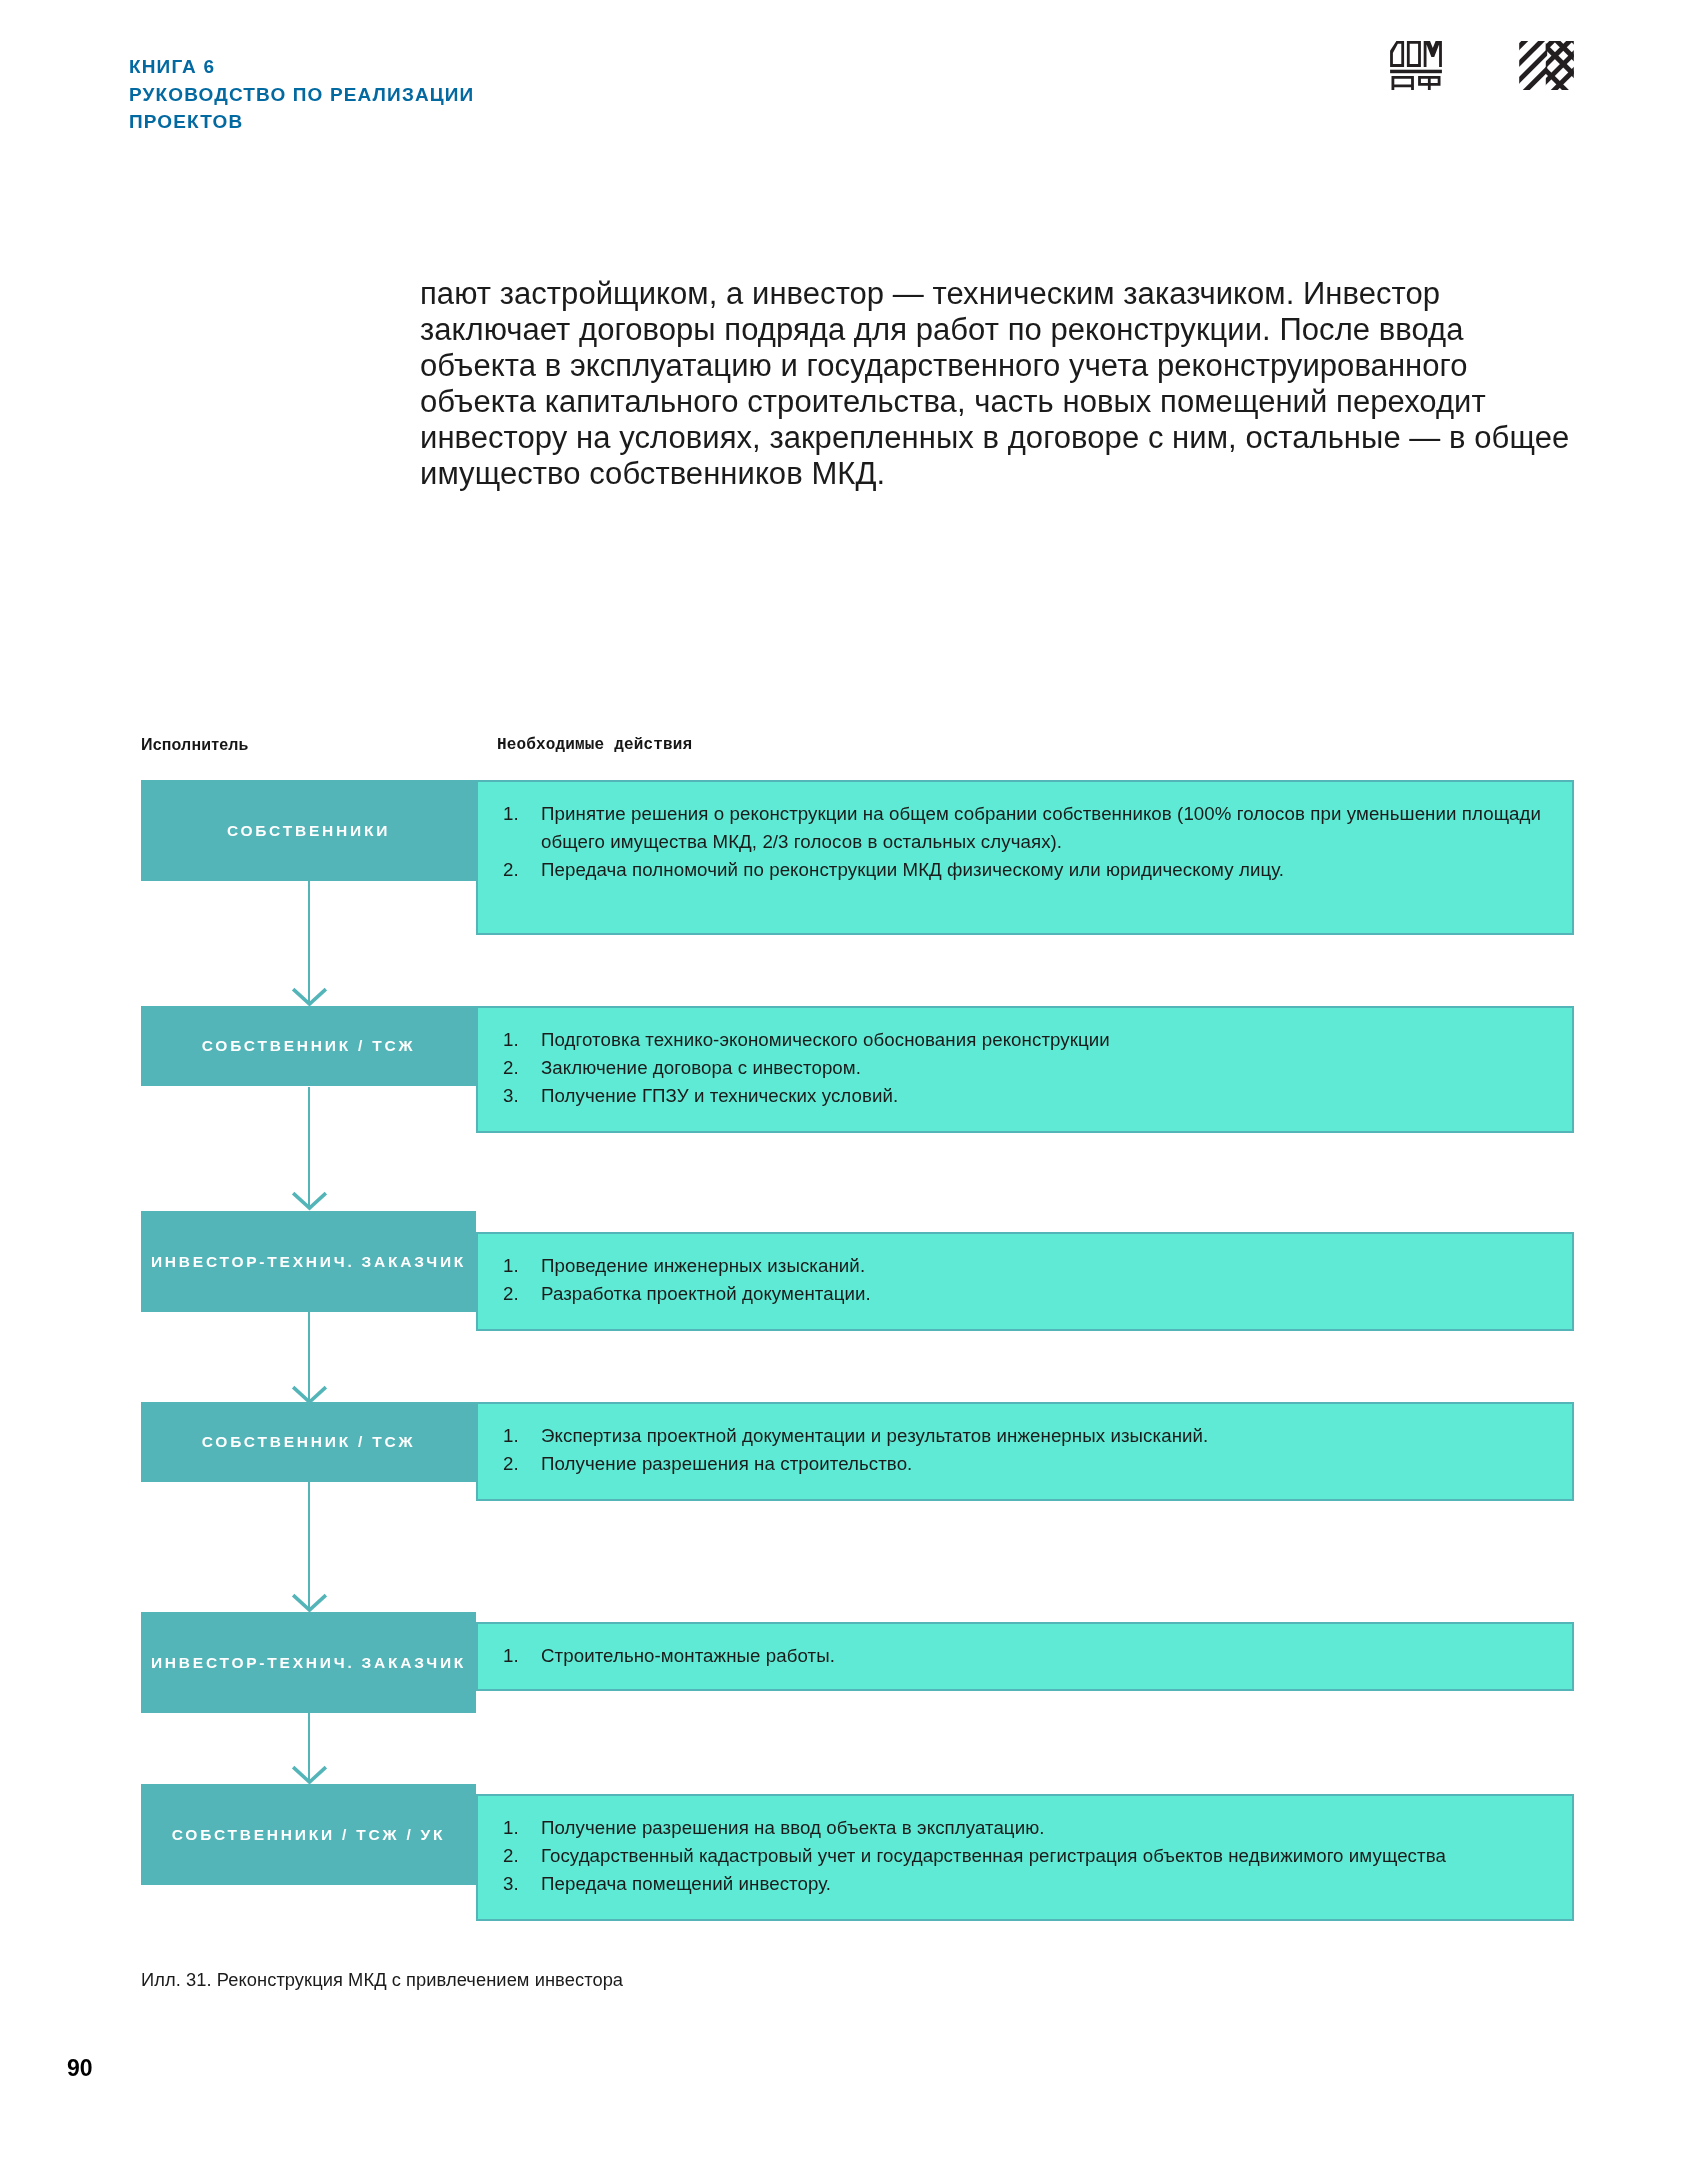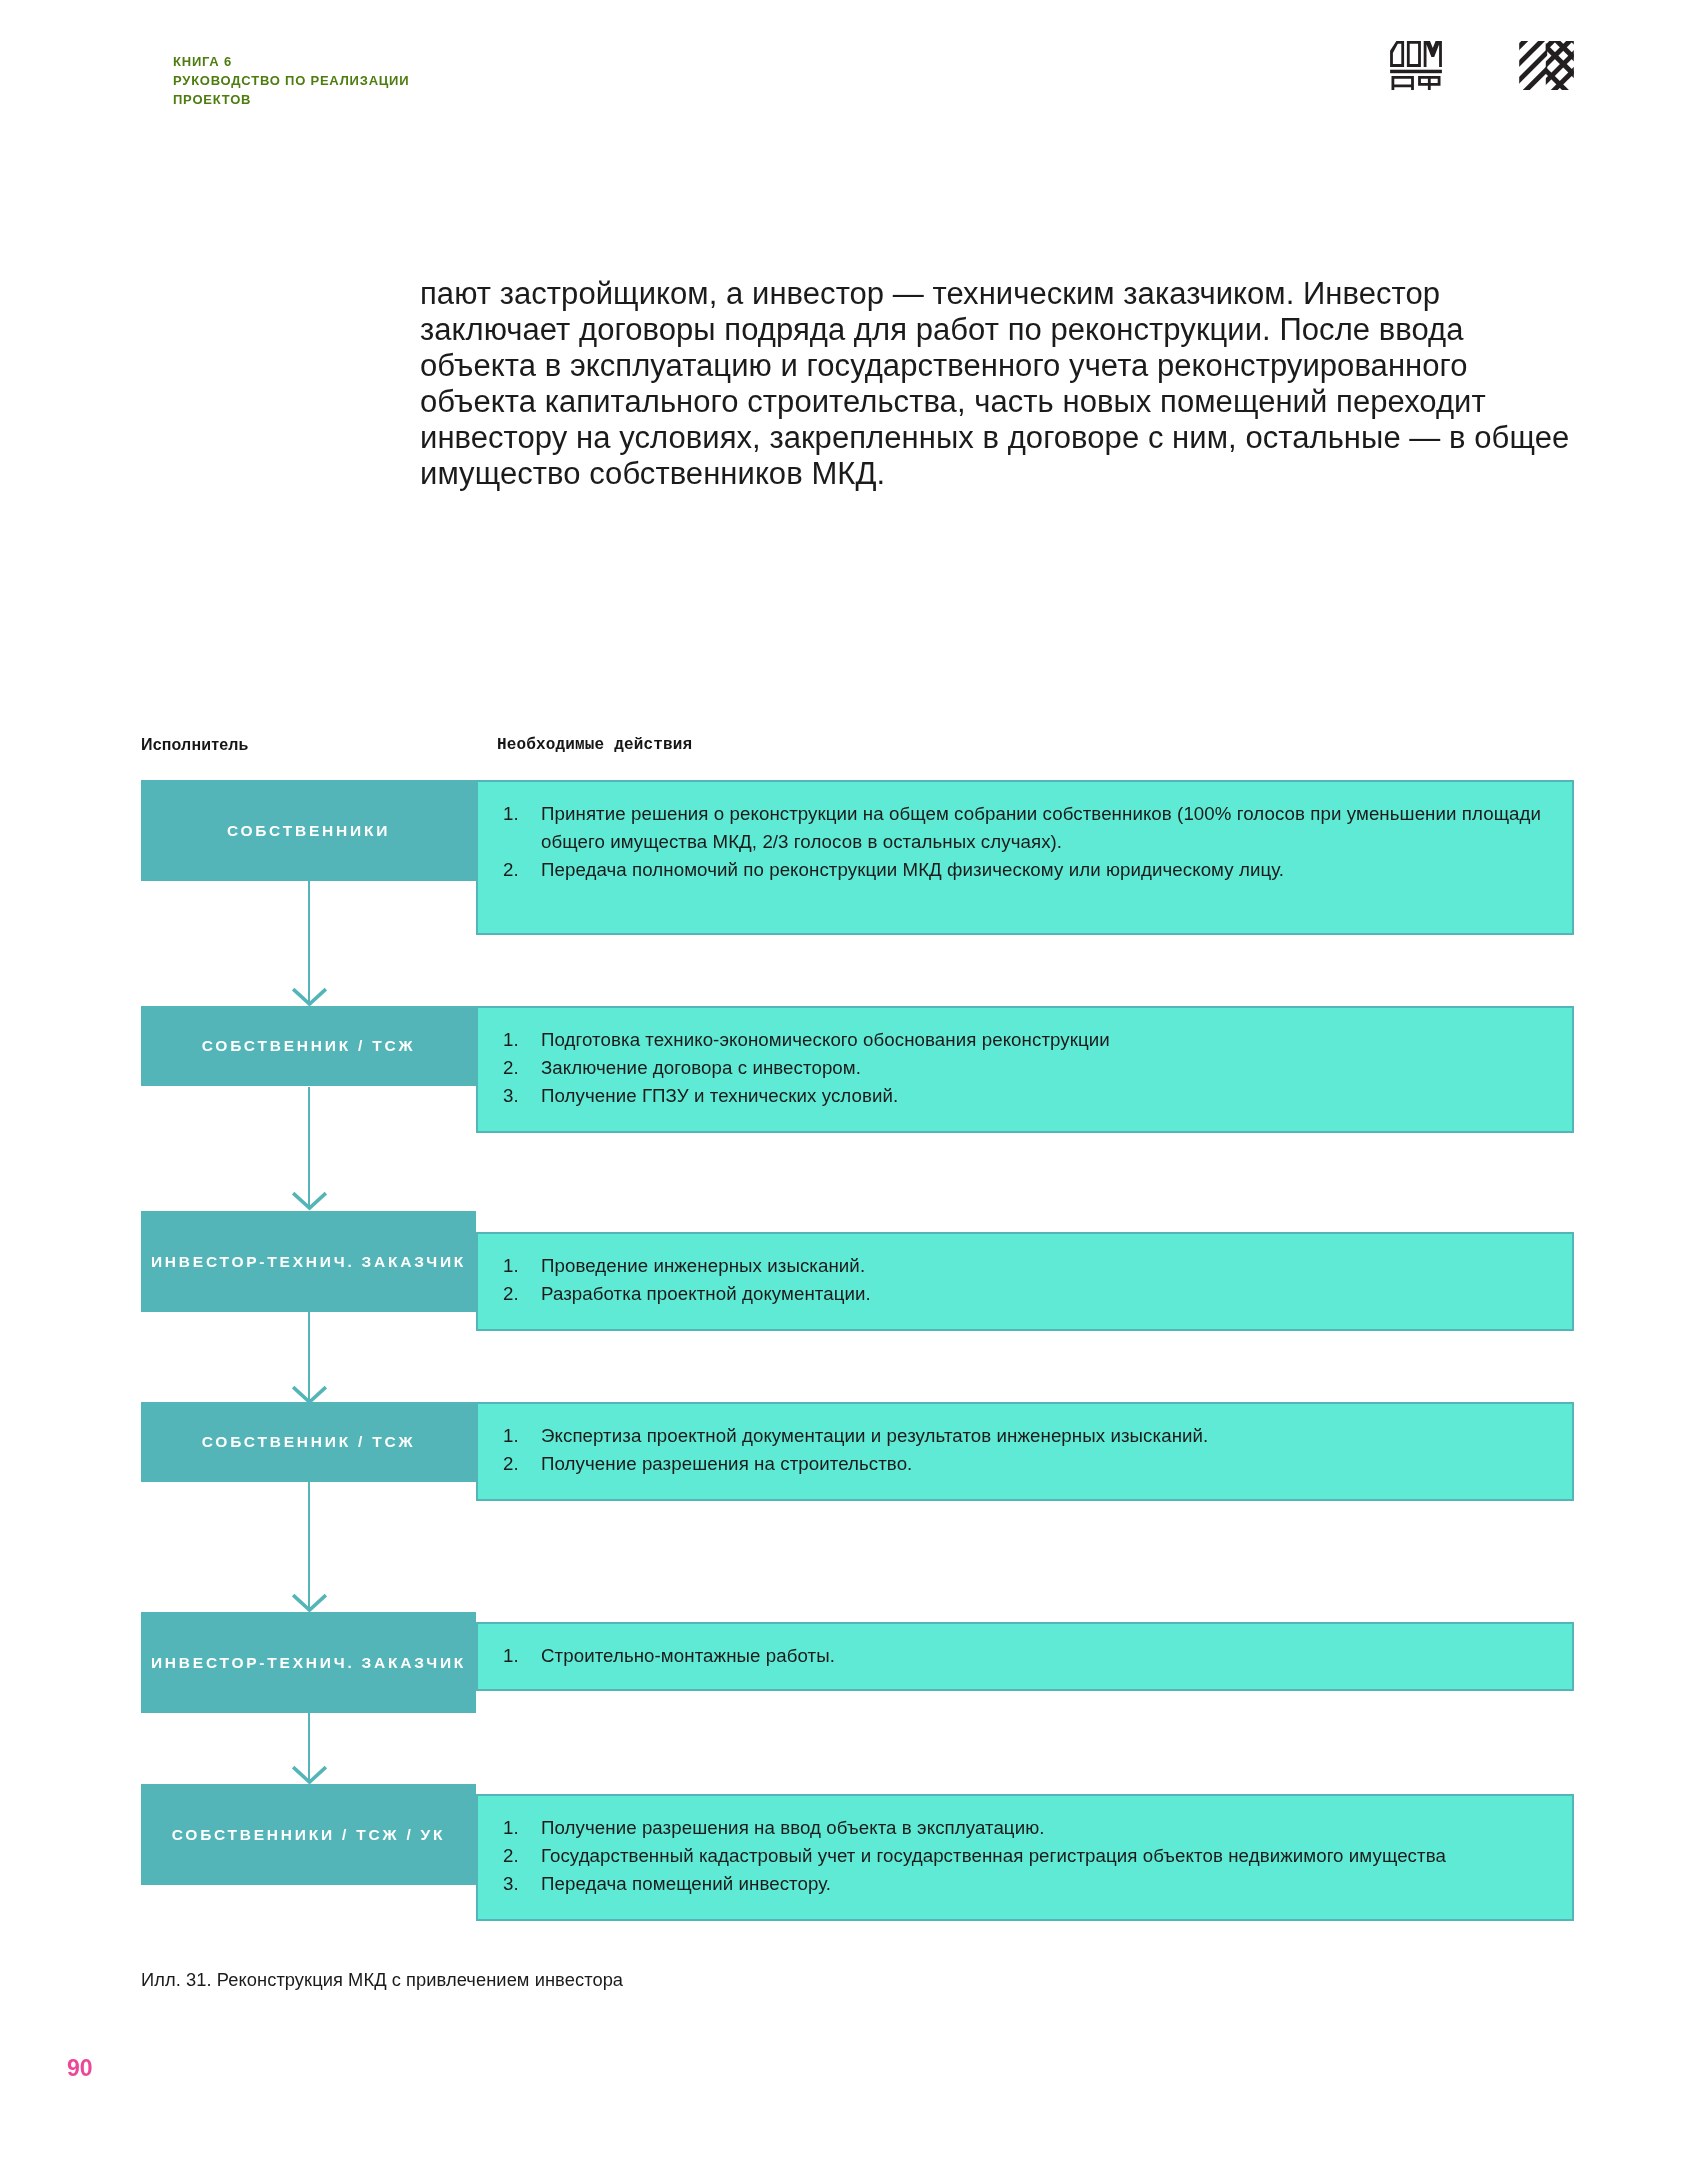--- a/index.html
+++ b/index.html
@@ -16,27 +16,26 @@
     height: 2161px;
     background: #ffffff;
     overflow: hidden;
   }
 
   
   .running-head {
     position: absolute;
     left: 129px;
     top: 53px;
-    font-size: 13px;
+    font-size: 19px;
     line-height: 1.45;
     letter-spacing: 0.06em;
     font-weight: 700;
     text-transform: uppercase;
-    color: #4d7c0f;
-    margin-left: 44px;
+    color: #0369a1;
   }
   .running-head div { white-space: nowrap; }
 
   .logos {
     position: absolute;
     right: 130px;
     top: 41px;
     display: flex;
     align-items: flex-start;
     gap: 77px;
@@ -158,21 +157,21 @@
     color: #1b1b1b;
     letter-spacing: 0.004em;
     text-align: right;
   }
   .folio {
     position: absolute;
     left: 67px;
     top: 2055px;
     font-size: 23px;
     font-weight: 700;
-    color: #ec4899;
+    color: #000000;
   }
 </style>
 </head>
 <body>
 
 <div class="page">
 
   <div class="running-head">
     <div>КНИГА 6</div>
     <div>РУКОВОДСТВО ПО РЕАЛИЗАЦИИ</div>

